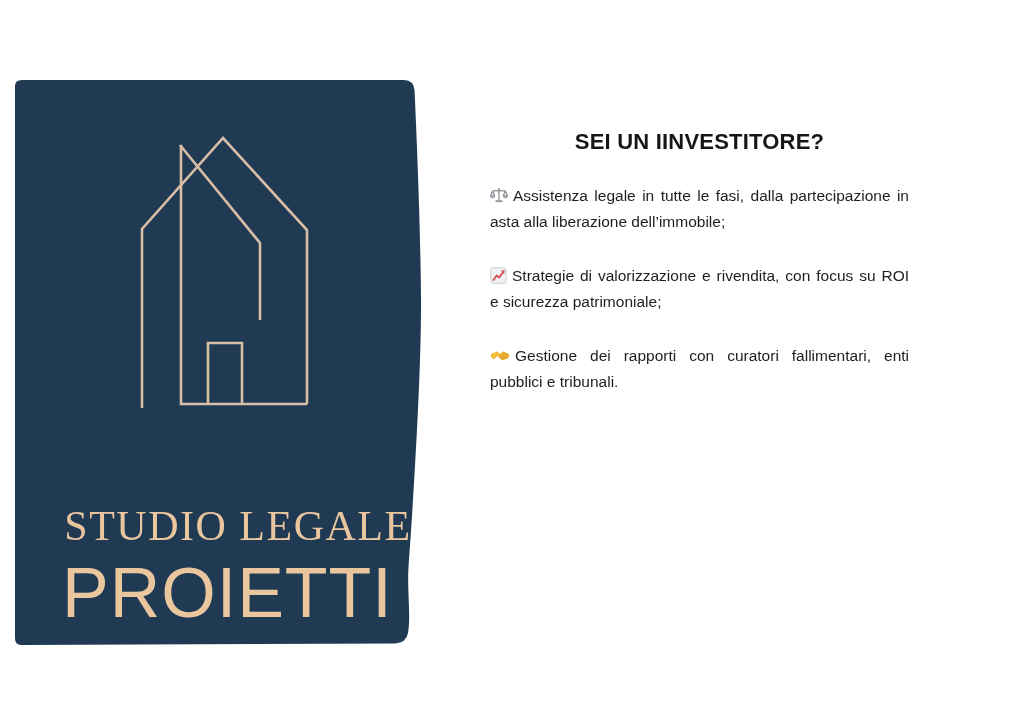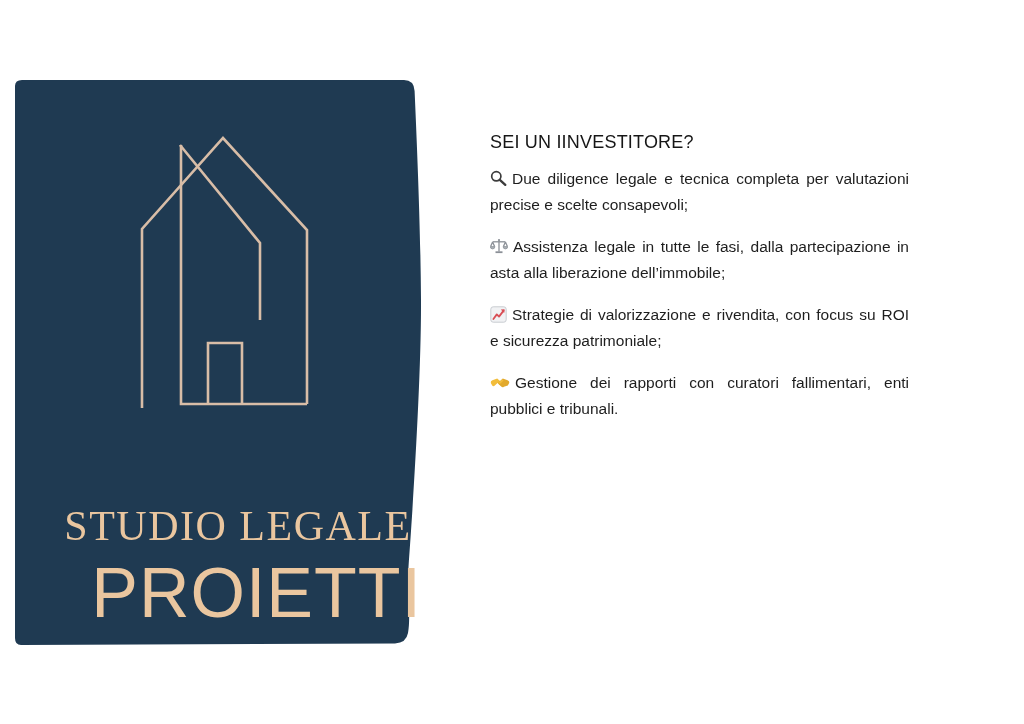--- a/index.html
+++ b/index.html
@@ -35,50 +35,50 @@
     font-size:42px;
     letter-spacing:1.5px;
     line-height:1;
     white-space:nowrap;
     font-family:Liberation Serif, serif;
   }
   .brand-name{
     position:absolute;
     left:52px; top:483px;
     width:360px;
-    text-align:right;
+    text-align:left;
     color:var(--cream-text);
     font-weight:400;
     font-size:70px;
     letter-spacing:1px;
     line-height:1;
     white-space:nowrap;
   }
 
   
   .content{
     position:absolute;
     left:490px; top:131px;
     width:419px;
   }
   .heading{
-    font-size:18px;
-    font-weight:400;
+    font-size:22px;
+    font-weight:700;
     letter-spacing:.2px;
-    text-align:left;
+    text-align:center;
     line-height:22px;
     color:#161616;
   }
   .para{
     font-size:15.5px;
     line-height:22.5px;
     text-align:justify;
   }
   .intro{margin-top:57px;}
-  .bullet{margin-top:20px;}
+  .bullet{margin-top:32px;}
   .bullet.first{margin-top:15px;}
   .closing{margin-top:22px;}
   .bullet .ic{
     display:inline-block;
     vertical-align:-3px;
     margin-right:5px;
   }
 </style>
 </head>
 <body>
@@ -102,28 +102,20 @@
   </svg>
   <div class="brand-title">STUDIO LEGALE</div>
   <div class="brand-name">PROIETTI</div>
 </div>
 
 <div class="content">
 
   <div class="heading">SEI UN IINVESTITORE?</div>
 
 
-  <p class="para bullet first">
-    <span class="ic">
-      <svg width="17" height="17" viewBox="0 0 17 17" aria-hidden="true">
-        <circle cx="6.3" cy="6.3" r="4.6" fill="none" stroke="#3c3c3c" stroke-width="1.7"></circle>
-        <line x1="9.8" y1="9.8" x2="15.3" y2="14.9" stroke="#3c3c3c" stroke-width="2.3" stroke-linecap="round"></line>
-      </svg>
-    </span><span>Due diligence legale e tecnica completa per valutazioni precise e scelte consapevoli;</span>
-  </p>
 
   <p class="para bullet">
     <span class="ic">
       <svg width="18" height="17" viewBox="0 0 18 17" aria-hidden="true">
         <g stroke="#8b9097" fill="none" stroke-width="1.3">
           <line x1="9" y1="2.2" x2="9" y2="13.5"></line>
           <line x1="5.5" y1="14.2" x2="12.5" y2="14.2" stroke-width="1.8"></line>
           <line x1="2.6" y1="3.8" x2="15.4" y2="3.8"></line>
           <circle cx="9" cy="2" r="1.1" fill="#8b9097" stroke="none"></circle>
           <path d="M2.6,4 L0.6,8.6 M2.6,4 L4.6,8.6"></path>

